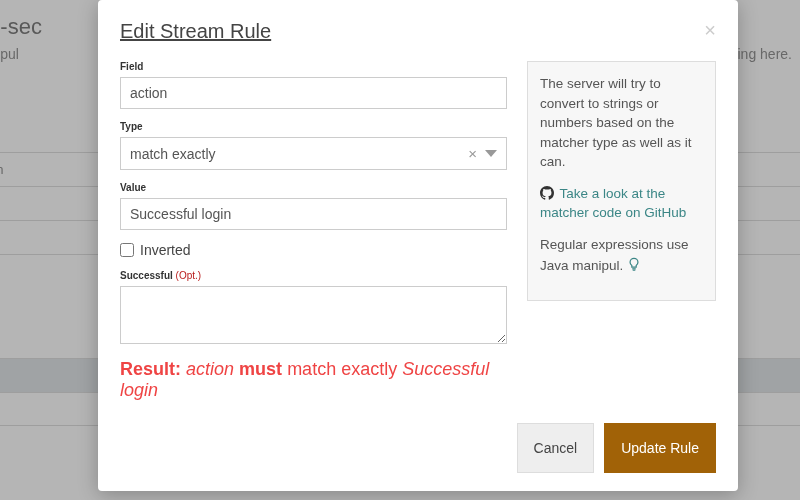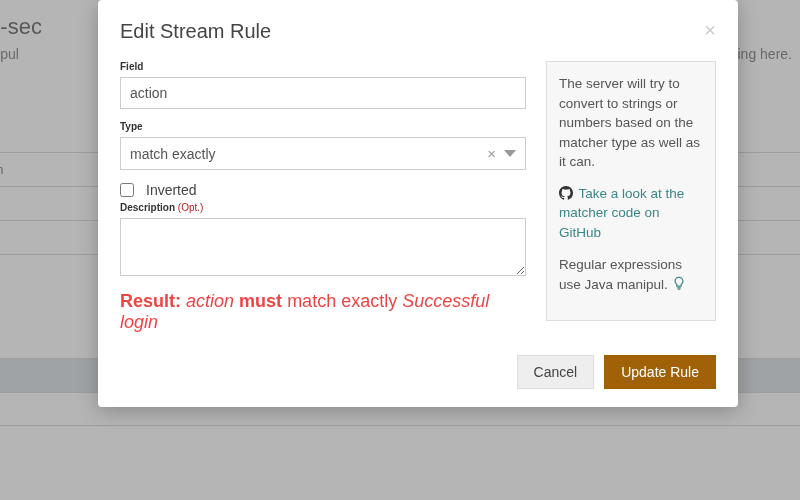--- a/index.html
+++ b/index.html
@@ -72,35 +72,36 @@
   .modal-header {
     display: flex;
     justify-content: space-between;
     align-items: flex-start;
     margin-bottom: 18px;
   }
   .modal-title {
     font-size: 20px;
     font-weight: 400;
     color: #444;
+    text-decoration: underline;
   }
   .close-x {
     font-size: 20px;
     color: #ccc;
     cursor: pointer;
     line-height: 1;
     font-weight: 300;
   }
   .modal-body {
     display: flex;
     gap: 20px;
   }
   .form-col { flex: 1; }
   .info-col {
-    width: 170px;
+    width: 189px;
     border: 1px solid #ddd;
     background: #f7f7f7;
     padding: 12px 12px;
     font-size: 13.5px;
     color: #555;
     line-height: 1.45;
     align-self: flex-start;
   }
   .info-col p { margin-bottom: 12px; }
   .info-col a { color: #3b8686; text-decoration: none; }
@@ -142,33 +143,33 @@
   }
   .select-icons { color:#999; display:flex; align-items:center; gap:8px; }
   .caret-down {
     width:0; height:0;
     border-left:6px solid transparent;
     border-right:6px solid transparent;
     border-top:7px solid #999;
   }
   .select-x { font-size:15px; color:#999; }
   .textarea-input { height: 58px; resize: both; }
-  .checkbox-row { display:flex; align-items:center; gap:12px; font-size:14px; color:#444; margin-bottom:4px; }
+  .checkbox-row { display:flex; align-items:center; gap:6px; font-size:14px; color:#444; margin-bottom:12px; }
   .checkbox-row input { width:14px; height:14px; }
   .result-line { font-size:18px; color:#ef4444; }
   .result-line .b { font-weight:700; }
   .result-line .i { font-style:italic; }
   .modal-footer {
     display:flex;
     justify-content:flex-end;
     gap:10px;
     margin-top:22px;
   }
   .btn {
-    padding: 8px 16px;
+    padding: 16px 16px;
     font-size: 14px;
     border: 1px solid transparent;
     cursor: pointer;
     font-family: inherit;
   }
   .btn-default {
     background: #eee;
     border-color: #ddd;
     color: #444;
   }
@@ -218,29 +219,33 @@
         <label class="form-label">Type</label>
         <div class="select-box">
           <span>match exactly</span>
           <span class="select-icons">
             <span class="select-x">×</span>
             <span class="caret-down"></span>
           </span>
         </div>
       </div>
 
+      <div class="form-group">
+        <label class="form-label">Value</label>
+        <input class="text-input" type="text" value="Successful login" style="">
+      </div>
 
       <div class="checkbox-row">
         <input type="checkbox" style="">
         <span>Inverted</span>
       </div>
 
       <div class="form-group">
         <label class="form-label">
-          <span>Description</span>
+          <span>Successful</span>
           <span class="opt">(Opt.)</span>
         </label>
         <textarea class="textarea-input" style=""></textarea>
       </div>
 
       <div class="result-line">
         <span class="b">Result:</span>
         <span class="i">action</span>
         <span class="b">must</span>
         <span>match exactly</span>

